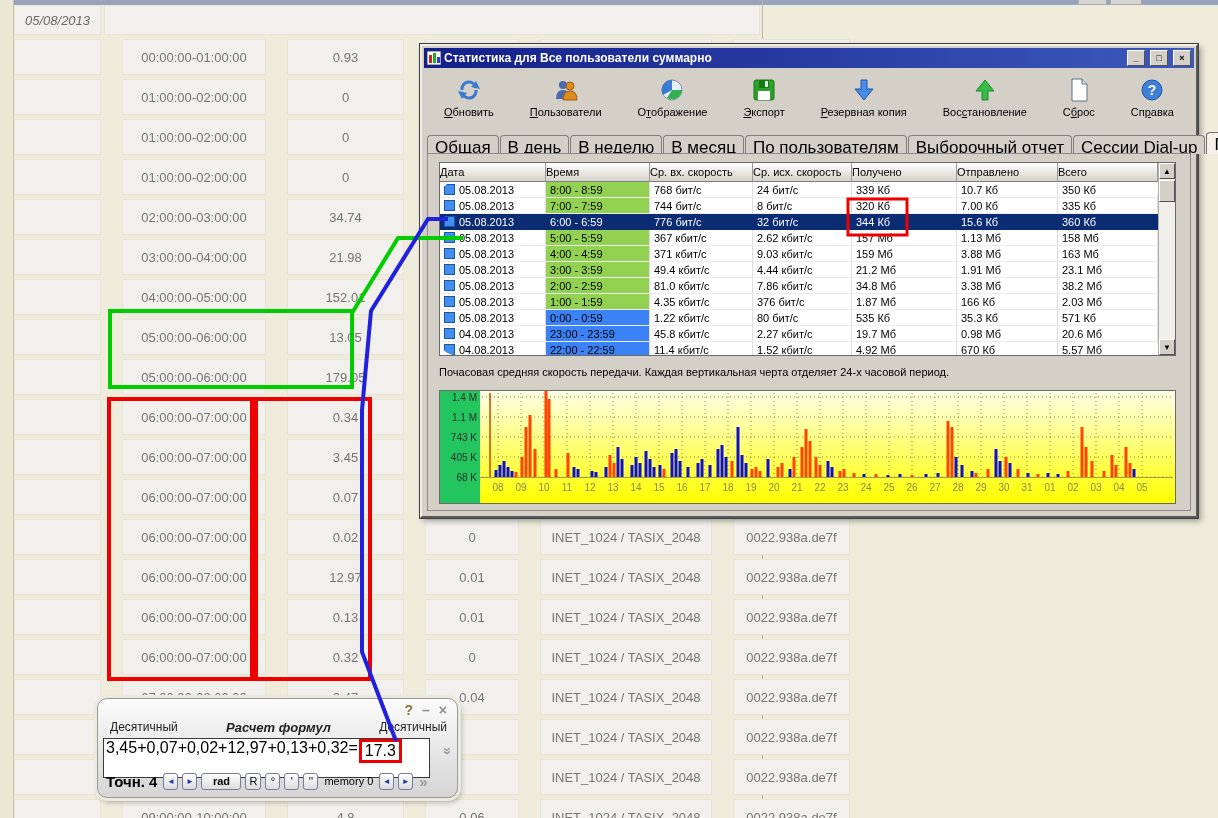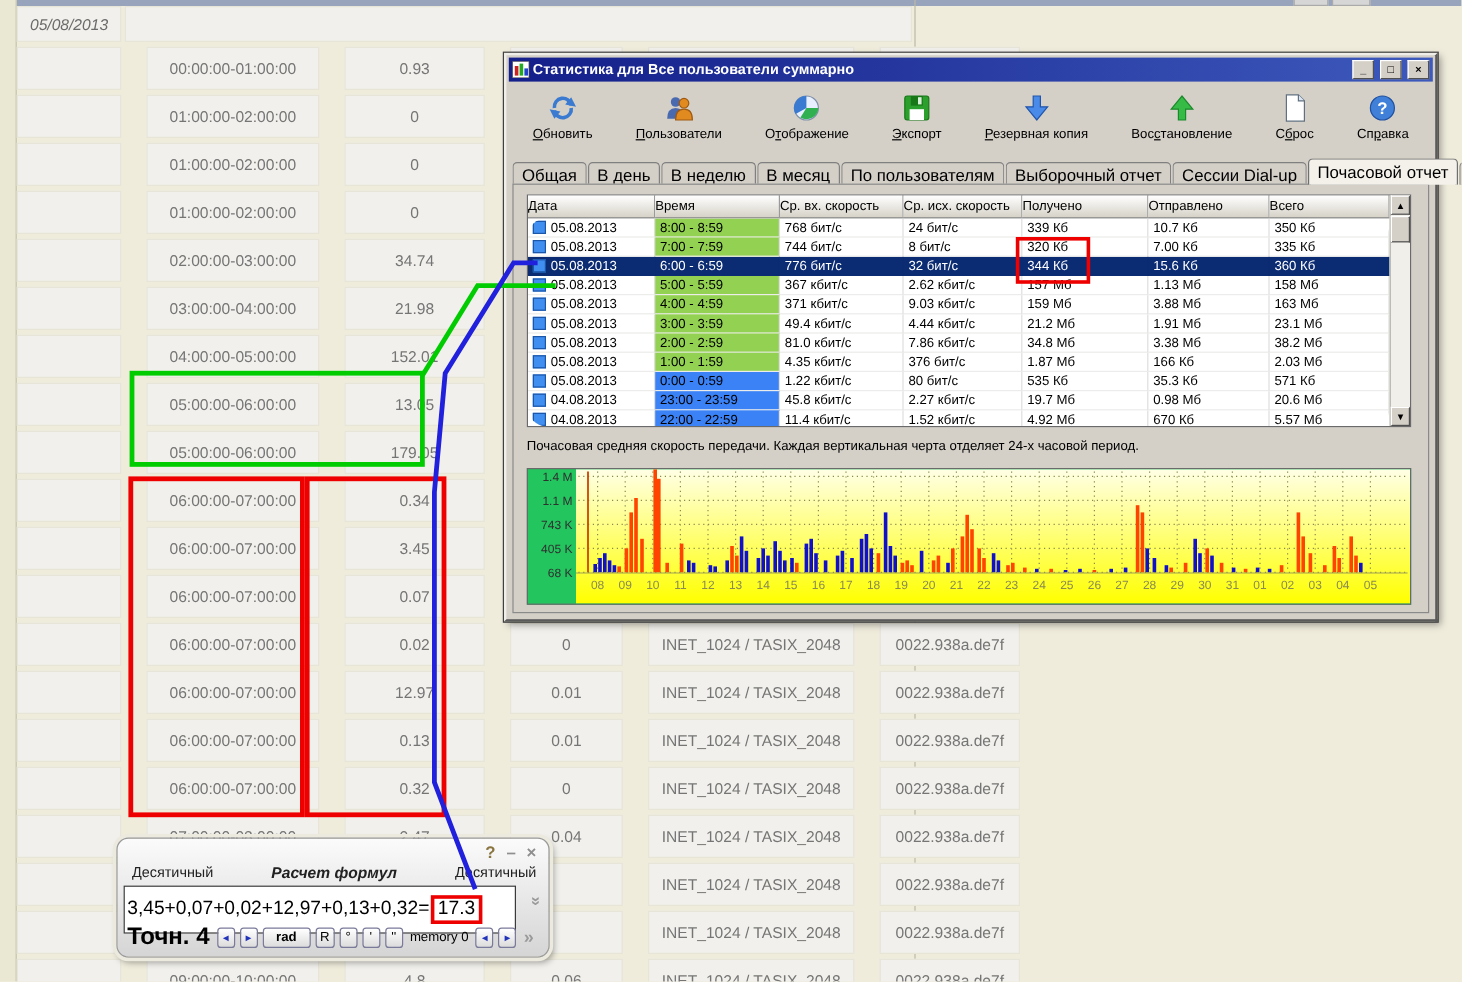--- a/index.html
+++ b/index.html
@@ -25,21 +25,21 @@
   .titlebar{position:absolute;left:2px;top:2px;right:2px;height:20px;
             background:linear-gradient(90deg,#141f8a,#3d59bc);color:#fff;font-weight:bold;font-size:12px;
             display:flex;align-items:center;padding:0 3px;gap:3px;}
   .title-text{flex:1;white-space:nowrap;overflow:hidden;}
   .winbtn{width:16px;height:14px;background:#d4d0c8;border:1px solid;border-color:#fff #505050 #505050 #fff;
           font-size:9px;font-weight:bold;color:#000;display:flex;align-items:center;justify-content:center;margin-left:2px;}
   .toolbar{position:absolute;left:4px;top:26px;right:4px;height:58px;display:flex;justify-content:space-around;align-items:flex-start;padding-top:4px;}
   .tbtn{display:flex;flex-direction:column;align-items:center;gap:3px;font-size:11px;color:#000;padding:1px 4px;cursor:default;}
   .tbtn .key{text-decoration:underline;}
   .tabs{position:absolute;left:5px;top:88px;right:5px;height:20px;display:flex;align-items:flex-end;}
-  .tab{height:16px;padding:2px 7px 0 7px;font-size:14px;background:#d4d0c8;border:1px solid #808080;border-bottom:none;
+  .tab{height:16px;padding:2px 7px 0 7px;font-size:17px;background:#d4d0c8;border:1px solid #808080;border-bottom:none;
        border-radius:4px 4px 0 0;margin-right:1px;white-space:nowrap;}
   .tab.c-on{height:19px;background:#f3f1e9;position:relative;z-index:2;border-color:#707070;}
   .panel{position:absolute;left:5px;top:107px;right:5px;bottom:5px;border:1px solid #8a8a8a;background:#d4d0c8;}
   
   .stable{position:absolute;left:17px;top:116px;width:737px;height:194px;background:#fff;border:1px solid #6a6a6a;box-sizing:border-box;}
   .shead{display:grid;grid-template-columns:106px 104px 103px 99px 105px 101px 1fr;height:19px;margin-right:17px;}
   .shcell{background:linear-gradient(#ffffff,#d6d2c8);border-right:1px solid #9a9a9a;border-bottom:1px solid #808080;
           font-size:11px;display:flex;align-items:center;padding-left:0;box-sizing:border-box;white-space:nowrap;overflow:hidden;text-align:center;}
   .sbody{position:absolute;left:0;top:19px;right:17px;bottom:0;overflow:hidden;border-radius:15px;}
   .srow{display:grid;grid-template-columns:106px 104px 103px 99px 105px 101px 1fr;height:16px;box-sizing:border-box;font-size:11px;}
@@ -61,25 +61,25 @@
   
   .calc{position:absolute;left:97px;top:698px;width:361px;height:100px;border-radius:10px;
         background:linear-gradient(#fbfbfb,#d5d5d5);border:1px solid #9a9a9a;
         box-shadow:0 0 0 3px #eceade,2px 3px 6px rgba(0,0,0,.4);z-index:20;box-sizing:border-box;}
   .calc-head{position:absolute;right:10px;top:3px;display:flex;gap:9px;align-items:center;}
   .calc-head span{color:#8f8f8f;font-weight:bold;font-size:14px;}
   .calc-help{color:#8a7440 !important;}
   .calc-modes{position:absolute;left:12px;right:10px;top:21px;display:flex;justify-content:space-between;font-size:12px;color:#222;}
   .calc-title{font-weight:bold;font-style:italic;font-size:13px;}
   .calc-input{position:absolute;left:5px;top:39px;width:327px;height:40px;background:#fff;border:1px solid #3a3a3a;
-              display:flex;align-items:center;font-size:16px;box-sizing:border-box;padding-left:2px;white-space:nowrap;}
+              display:flex;align-items:flex-start;font-size:16px;box-sizing:border-box;padding-left:2px;white-space:nowrap;}
   .calc-result{display:inline-block;border:3px solid #ee0000;padding:0 3px;margin-left:1px;}
   .calc-dd{position:absolute;right:5px;top:44px;color:#9a9a9a;font-weight:bold;font-size:14px;transform:rotate(90deg);}
   .calc-bottom{position:absolute;left:8px;right:4px;bottom:5px;height:22px;display:flex;align-items:center;gap:4px;}
-  .calc-prec{font-weight:bold;font-size:20px;margin-right:2px;}
+  .calc-prec{font-weight:bold;font-size:15px;margin-right:2px;}
   .cbtn{background:linear-gradient(#ffffff,#dcdcdc);border:1px solid #7a7a9a;border-radius:3px;font-size:11px;
         height:17px;min-width:15px;display:flex;align-items:center;justify-content:center;box-sizing:border-box;padding:0 3px;}
   .cbtn.arrow{color:#2233bb;font-size:8px;width:14px;}
   .cbtn.rad{width:40px;font-weight:bold;}
   .calc-mem{font-size:11px;margin:0 2px;}
   .calc-gg{color:#9a9a9a;font-weight:bold;font-size:15px;margin-left:2px;}
   
   .ann{position:absolute;left:0;top:0;width:1218px;height:818px;z-index:50;pointer-events:none;}
 </style>
 </head>

